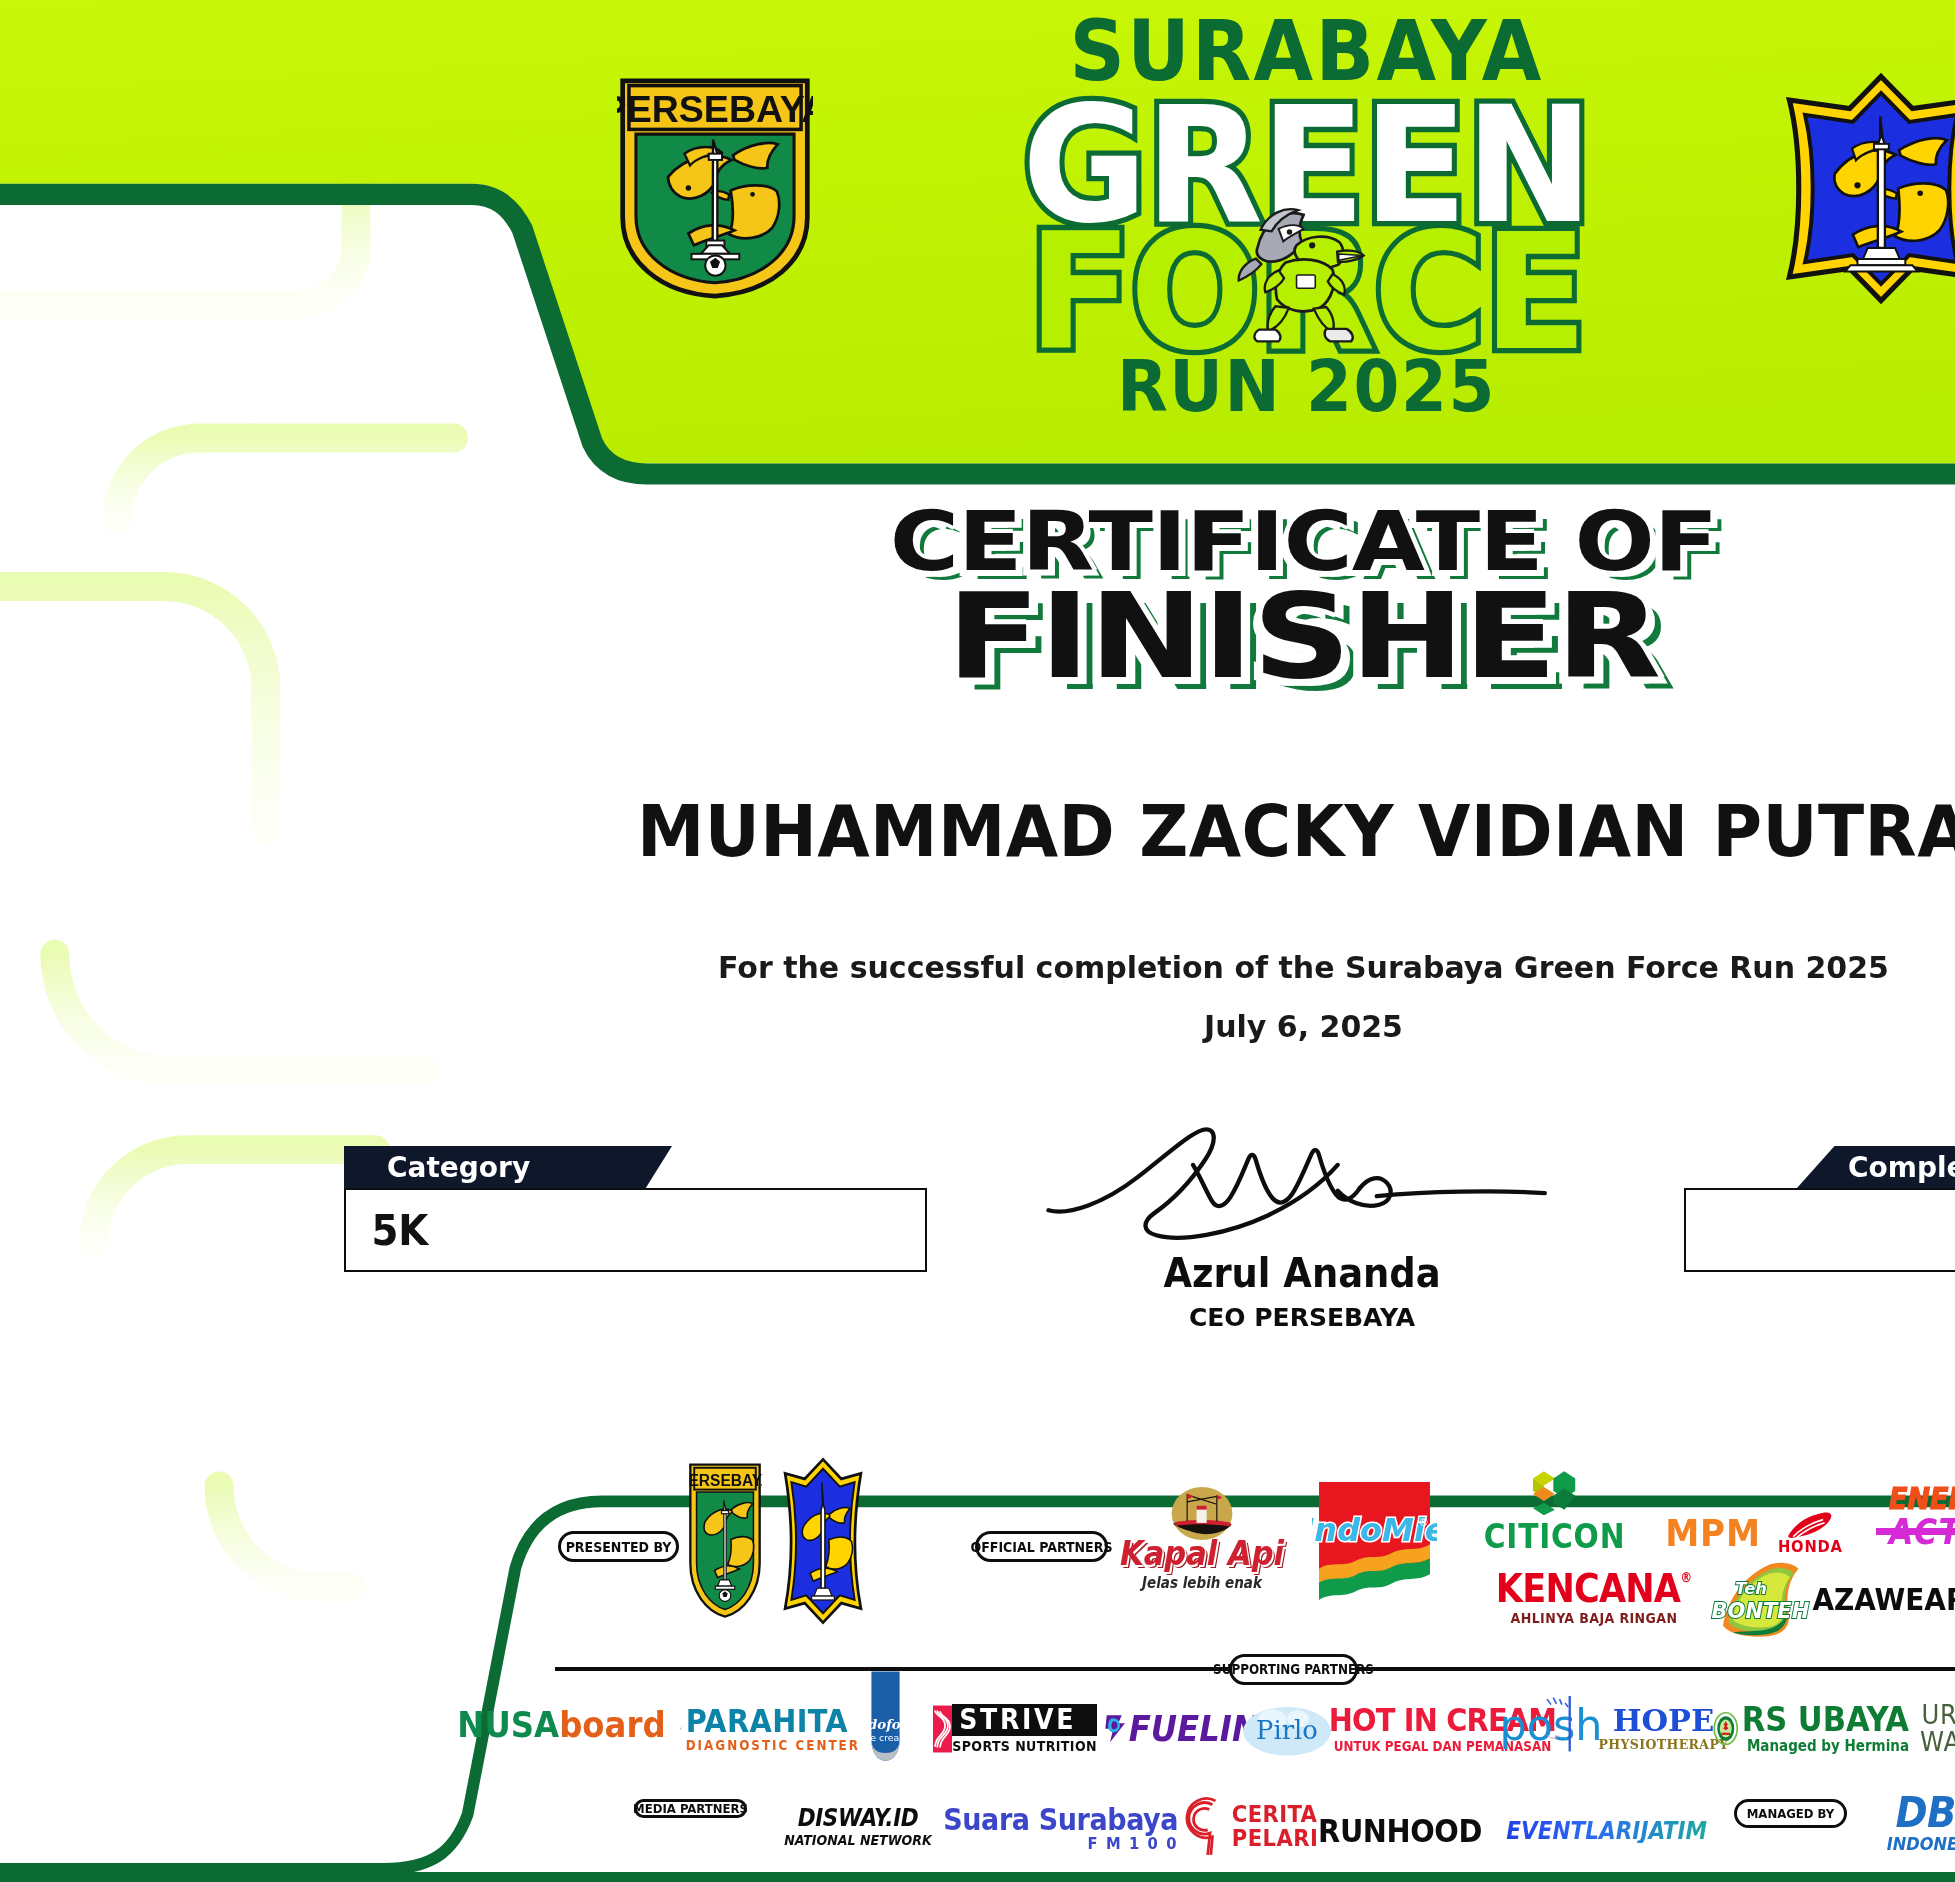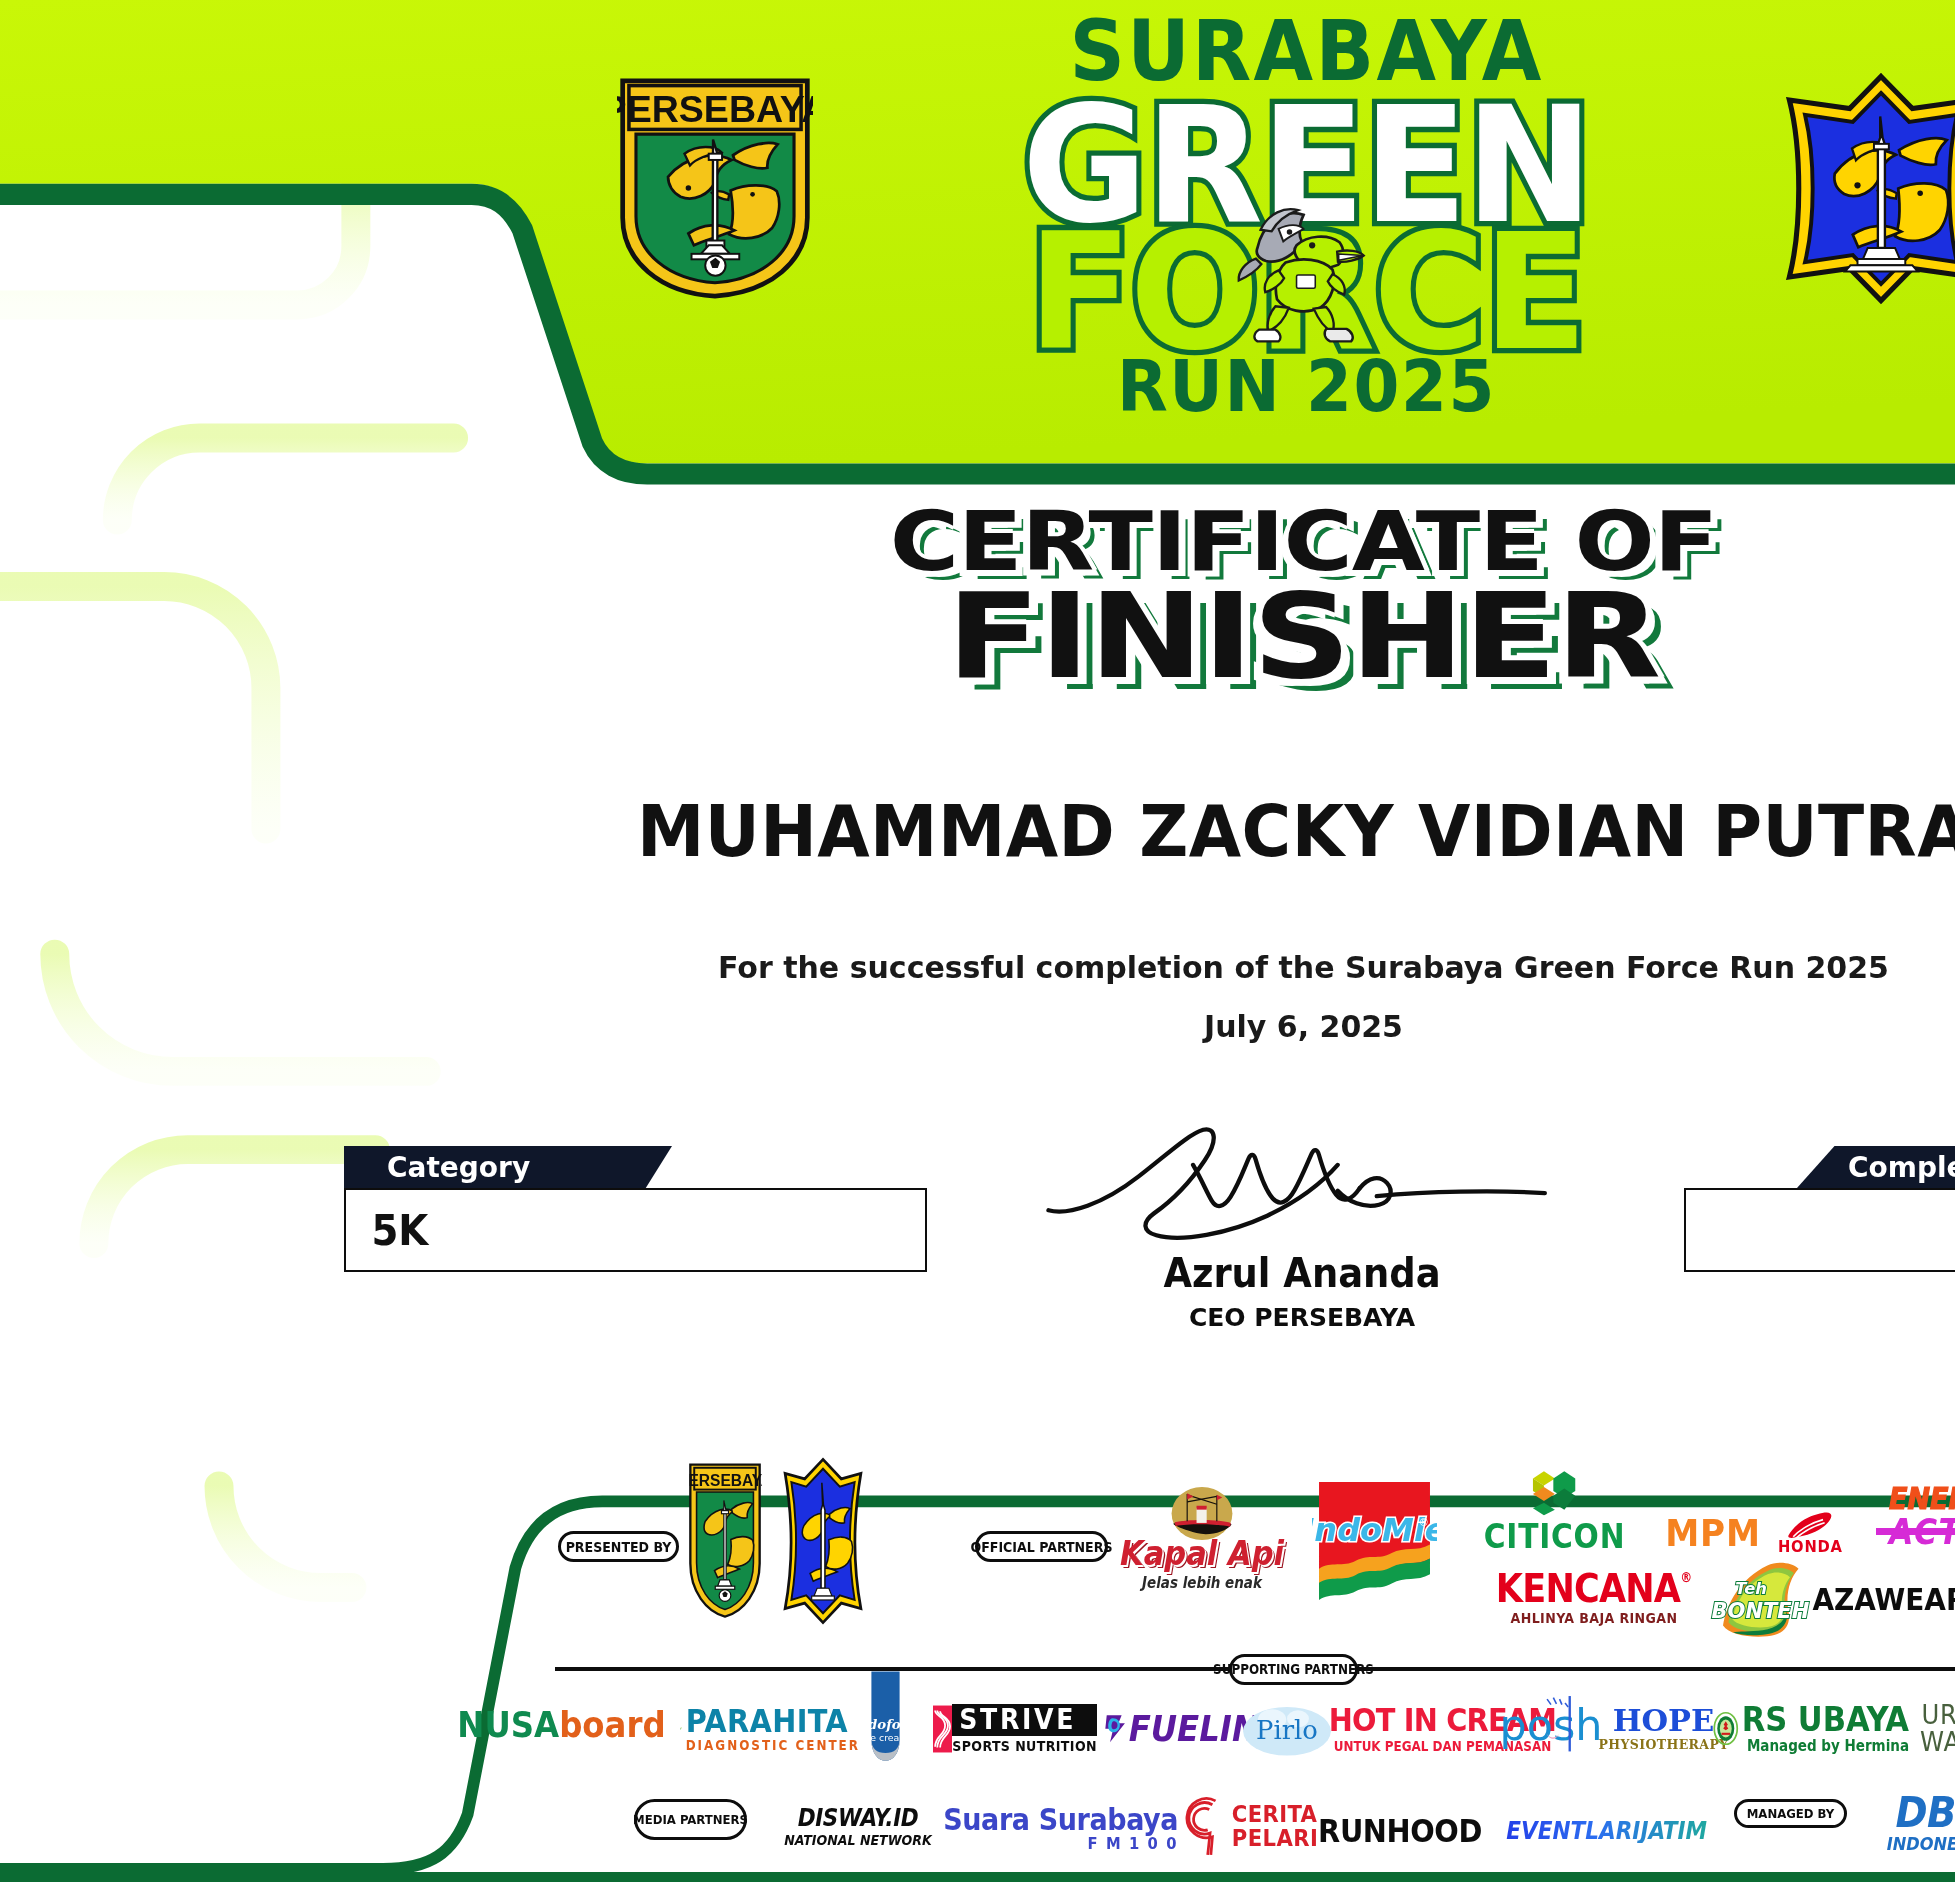--- a/index.html
+++ b/index.html
@@ -173,21 +173,21 @@
     border:3.5px solid #0d0d0d; border-radius:23.5px; background:#ffffff;
     display:flex; align-items:center; justify-content:center;
     font-family:"DejaVu Sans Condensed","DejaVu Sans", sans-serif;
     font-weight:bold; color:#0d0d0d;
     white-space:nowrap;
   }
 
   .chip-presented  { position:absolute; left:558px; top:1531px; width:121px; height:31px; font-size:14px; z-index:6; }
   .chip-official   { position:absolute; left:975px; top:1531px; width:133px; height:31px; font-size:14px; z-index:6; }
   .chip-supporting { position:absolute; left:1229px; top:1654px; width:129px; height:30.5px; font-size:13.3px; z-index:6; }
-  .chip-media      { position:absolute; left:634px; top:1799px; width:113px; height:41px; font-size:13px; z-index:6; }
+  .chip-media      { position:absolute; left:634px; top:1799px; width:113px; height:19px; font-size:13px; z-index:6; }
   .chip-managed    { position:absolute; left:1734px; top:1799px; width:113px; height:29px; font-size:13px; z-index:6; }
 
   .divider {
     position:absolute; height:4.3px; background:#0d0d0d; z-index:5;
   }
   .div-support-l { left:555px; top:1667px; width:677px; }
   .div-support-r { left:1354px; top:1667px; width:727px; }
 
   
   .logo { position:absolute; display:flex; align-items:center; justify-content:center; z-index:6; }

